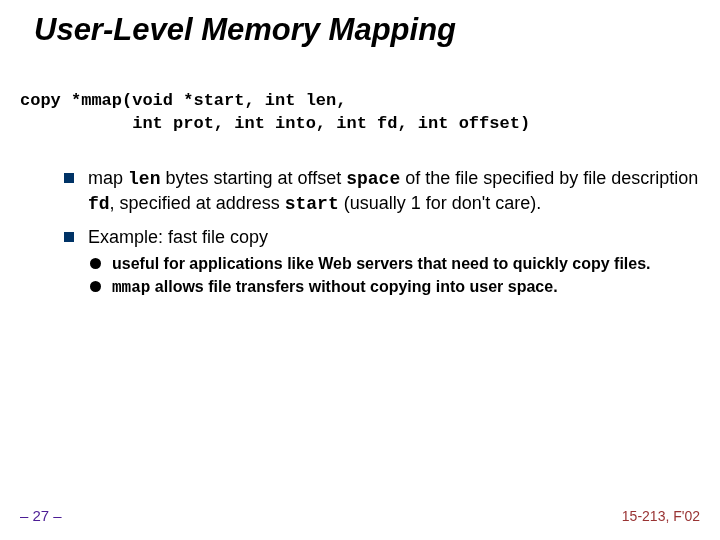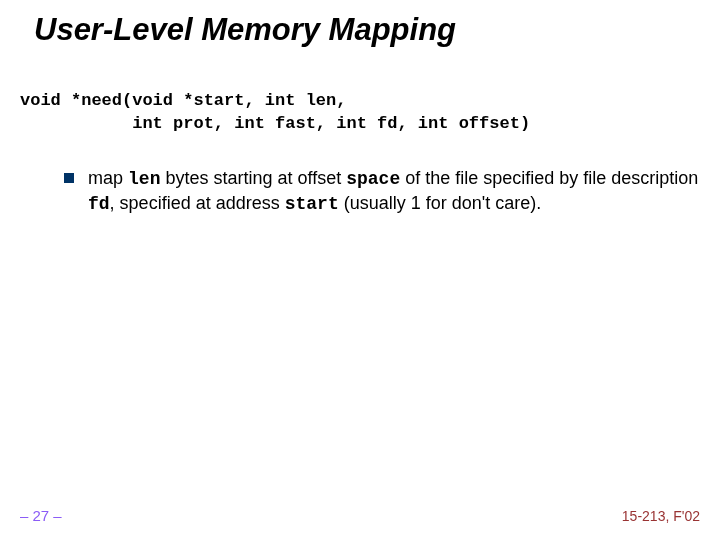--- a/index.html
+++ b/index.html
@@ -89,44 +89,50 @@
   }
   .mono {
     font-family: "Courier New", Courier, monospace;
     font-weight: bold;
   }
   .footer-left {
     position: absolute;
     bottom: 16px;
     left: 20px;
     font-size: 15px;
-    color: #8b5cf6;
+    color: #4c1d95;
   }
   .footer-right {
     position: absolute;
     bottom: 16px;
     right: 20px;
     font-size: 14px;
     color: #993333;
   }
 </style>
 </head>
 <body>
 
 <div class="slide">
 
   <div class="title">User-Level Memory Mapping</div>
 
-  <div class="code-block"><span>void *need(void *start, int len,</span>
-<span>           int prot, int fast, int fd, int offset)</span></div>
+  <div class="code-block"><span>copy *mmap(void *start, int len,</span>
+<span>           int prot, int into, int fd, int offset)</span></div>
 
   <div class="body">
     <ul class="bullets">
       <li>
         <span>map </span><span class="mono">len</span><span> bytes starting at offset </span><span class="mono">space</span><span> of the file specified by file description </span><span class="mono">fd</span><span>, specified at address </span><span class="mono">start</span><span> (usually 1 for don't care).</span>
+      </li>
+      <li><span>Example: fast file copy</span>
+        <ul class="sub">
+          <li><span>useful for applications like Web servers that need to quickly copy files.</span></li>
+          <li><span class="mono">mmap</span><span> allows file transfers without copying into user space.</span></li>
+        </ul>
       </li>
     </ul>
   </div>
 
   <div class="footer-left">– 27 –</div>
   <div class="footer-right">15-213, F'02</div>
 
 </div>
 
 </body></html>

